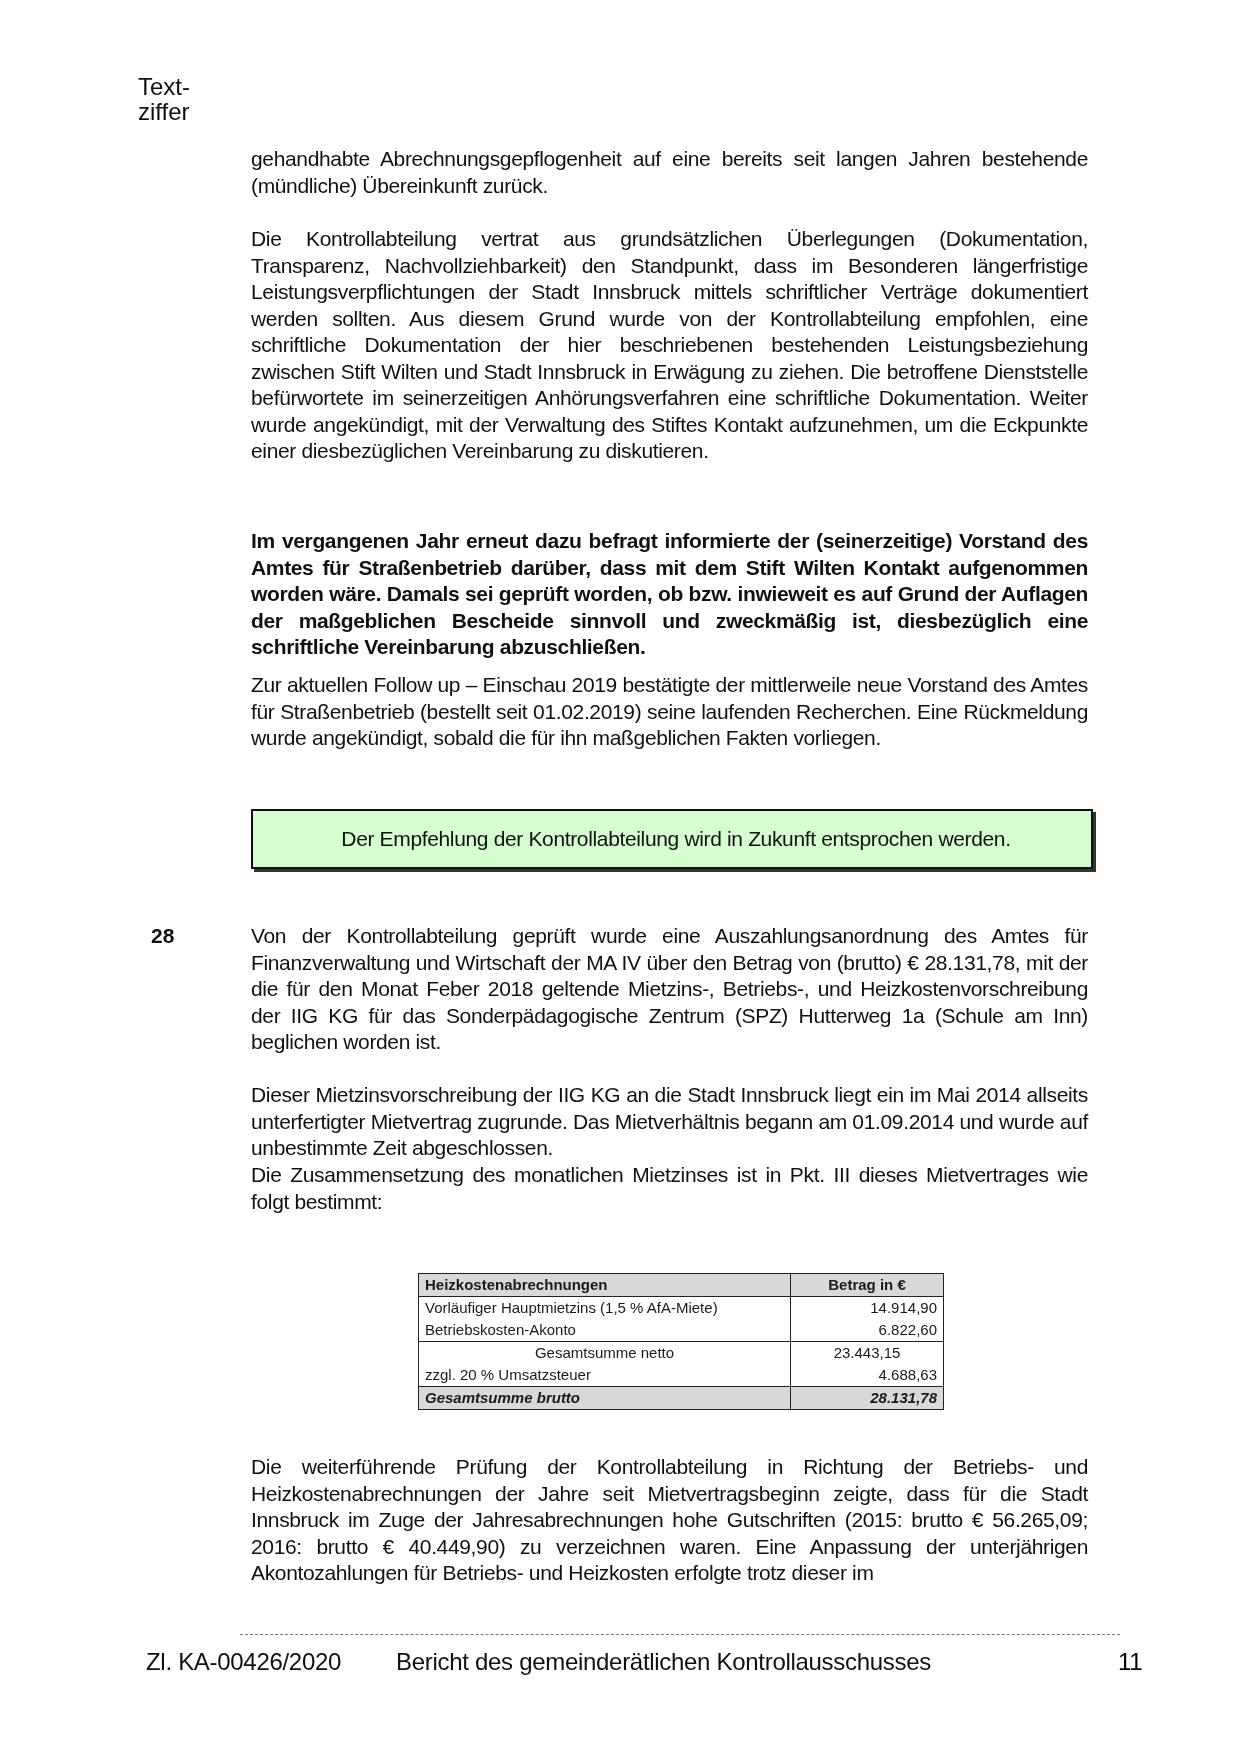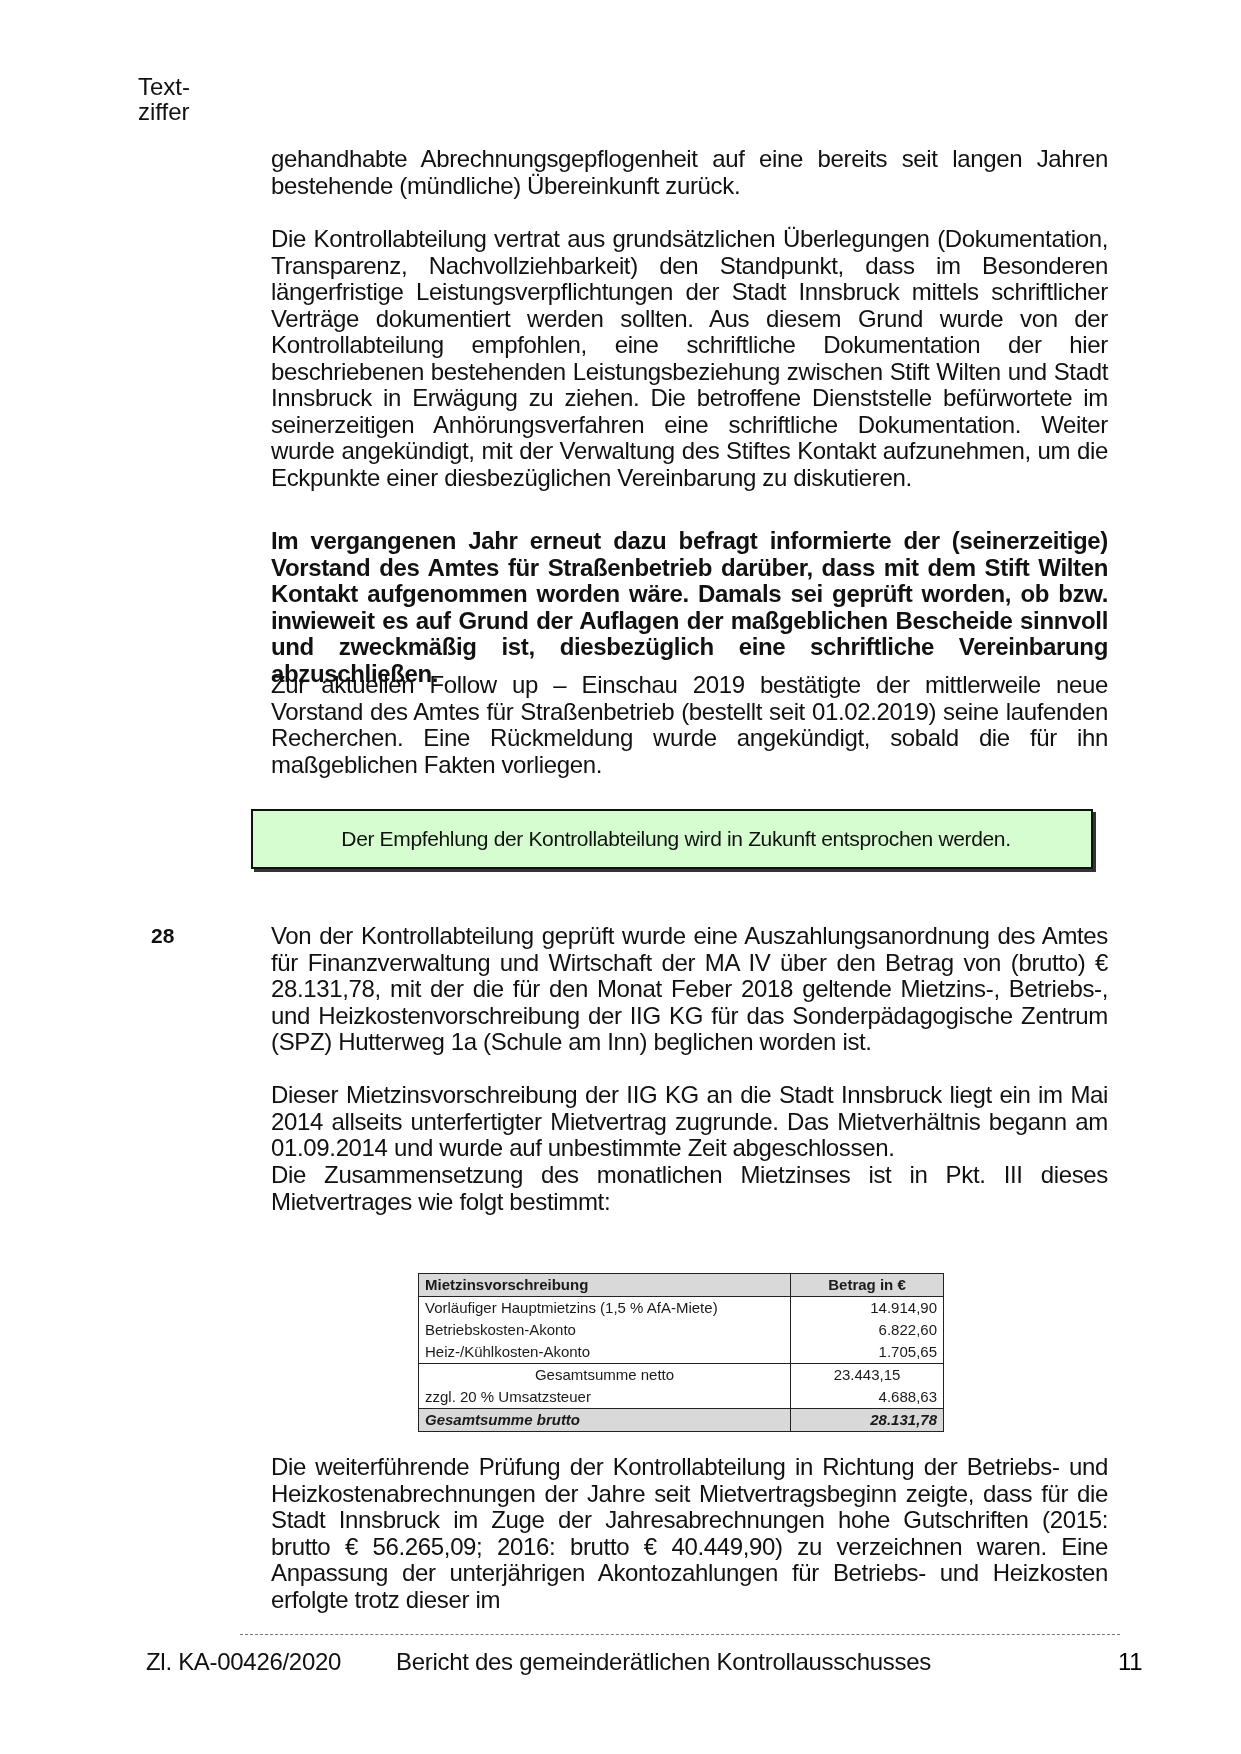--- a/index.html
+++ b/index.html
@@ -21,27 +21,26 @@
       top: 74px;
       font-size: 24px;
       line-height: 25px;
       color: #111;
     }
     .margin-label span { display: block; }
     .body-text {
       position: absolute;
       left: 251px;
       width: 837px;
-      font-size: 24px;
+      font-size: 21px;
       line-height: 26.5px;
       text-align: justify;
       letter-spacing: -0.35px;
       word-spacing: 0px;
       color: #111;
-      margin-left: 20px;
     }
     .body-text p {
       margin: 0;
     }
     .tz-number {
       position: absolute;
       left: 151px;
       font-size: 21px;
       line-height: 26.5px;
       color: #111;
@@ -155,36 +154,32 @@
   <p>Dieser Mietzinsvorschreibung der IIG KG an die Stadt Innsbruck liegt ein im Mai 2014 allseits unterfertigter Mietvertrag zugrunde. Das Mietverhältnis begann am 01.09.2014 und wurde auf unbestimmte Zeit abgeschlossen.</p>
 </div>
 
 <div class="body-text" style="top:1162px;">
   <p>Die Zusammensetzung des monatlichen Mietzinses ist in Pkt. III dieses Mietvertrages wie folgt bestimmt:</p>
 </div>
 
 <table class="fee-table">
   <thead>
     <tr>
-      <th>Mietzinsvorschreibung</th>
+      <th>Heizkostenabrechnungen</th>
       <th class="col-amount">Betrag in €</th>
     </tr>
   </thead>
   <tbody>
     <tr>
       <td>Vorläufiger Hauptmietzins (1,5 % AfA-Miete)</td>
       <td class="col-amount">14.914,90</td>
     </tr>
     <tr>
       <td>Betriebskosten-Akonto</td>
       <td class="col-amount">6.822,60</td>
-    </tr>
-    <tr>
-      <td>Heiz-/Kühlkosten-Akonto</td>
-      <td class="col-amount">1.705,65</td>
     </tr>
     <tr class="group-start">
       <td>Gesamtsumme netto</td>
       <td class="col-amount">23.443,15</td>
     </tr>
     <tr>
       <td>zzgl. 20 % Umsatzsteuer</td>
       <td class="col-amount">4.688,63</td>
     </tr>
     <tr class="total">

